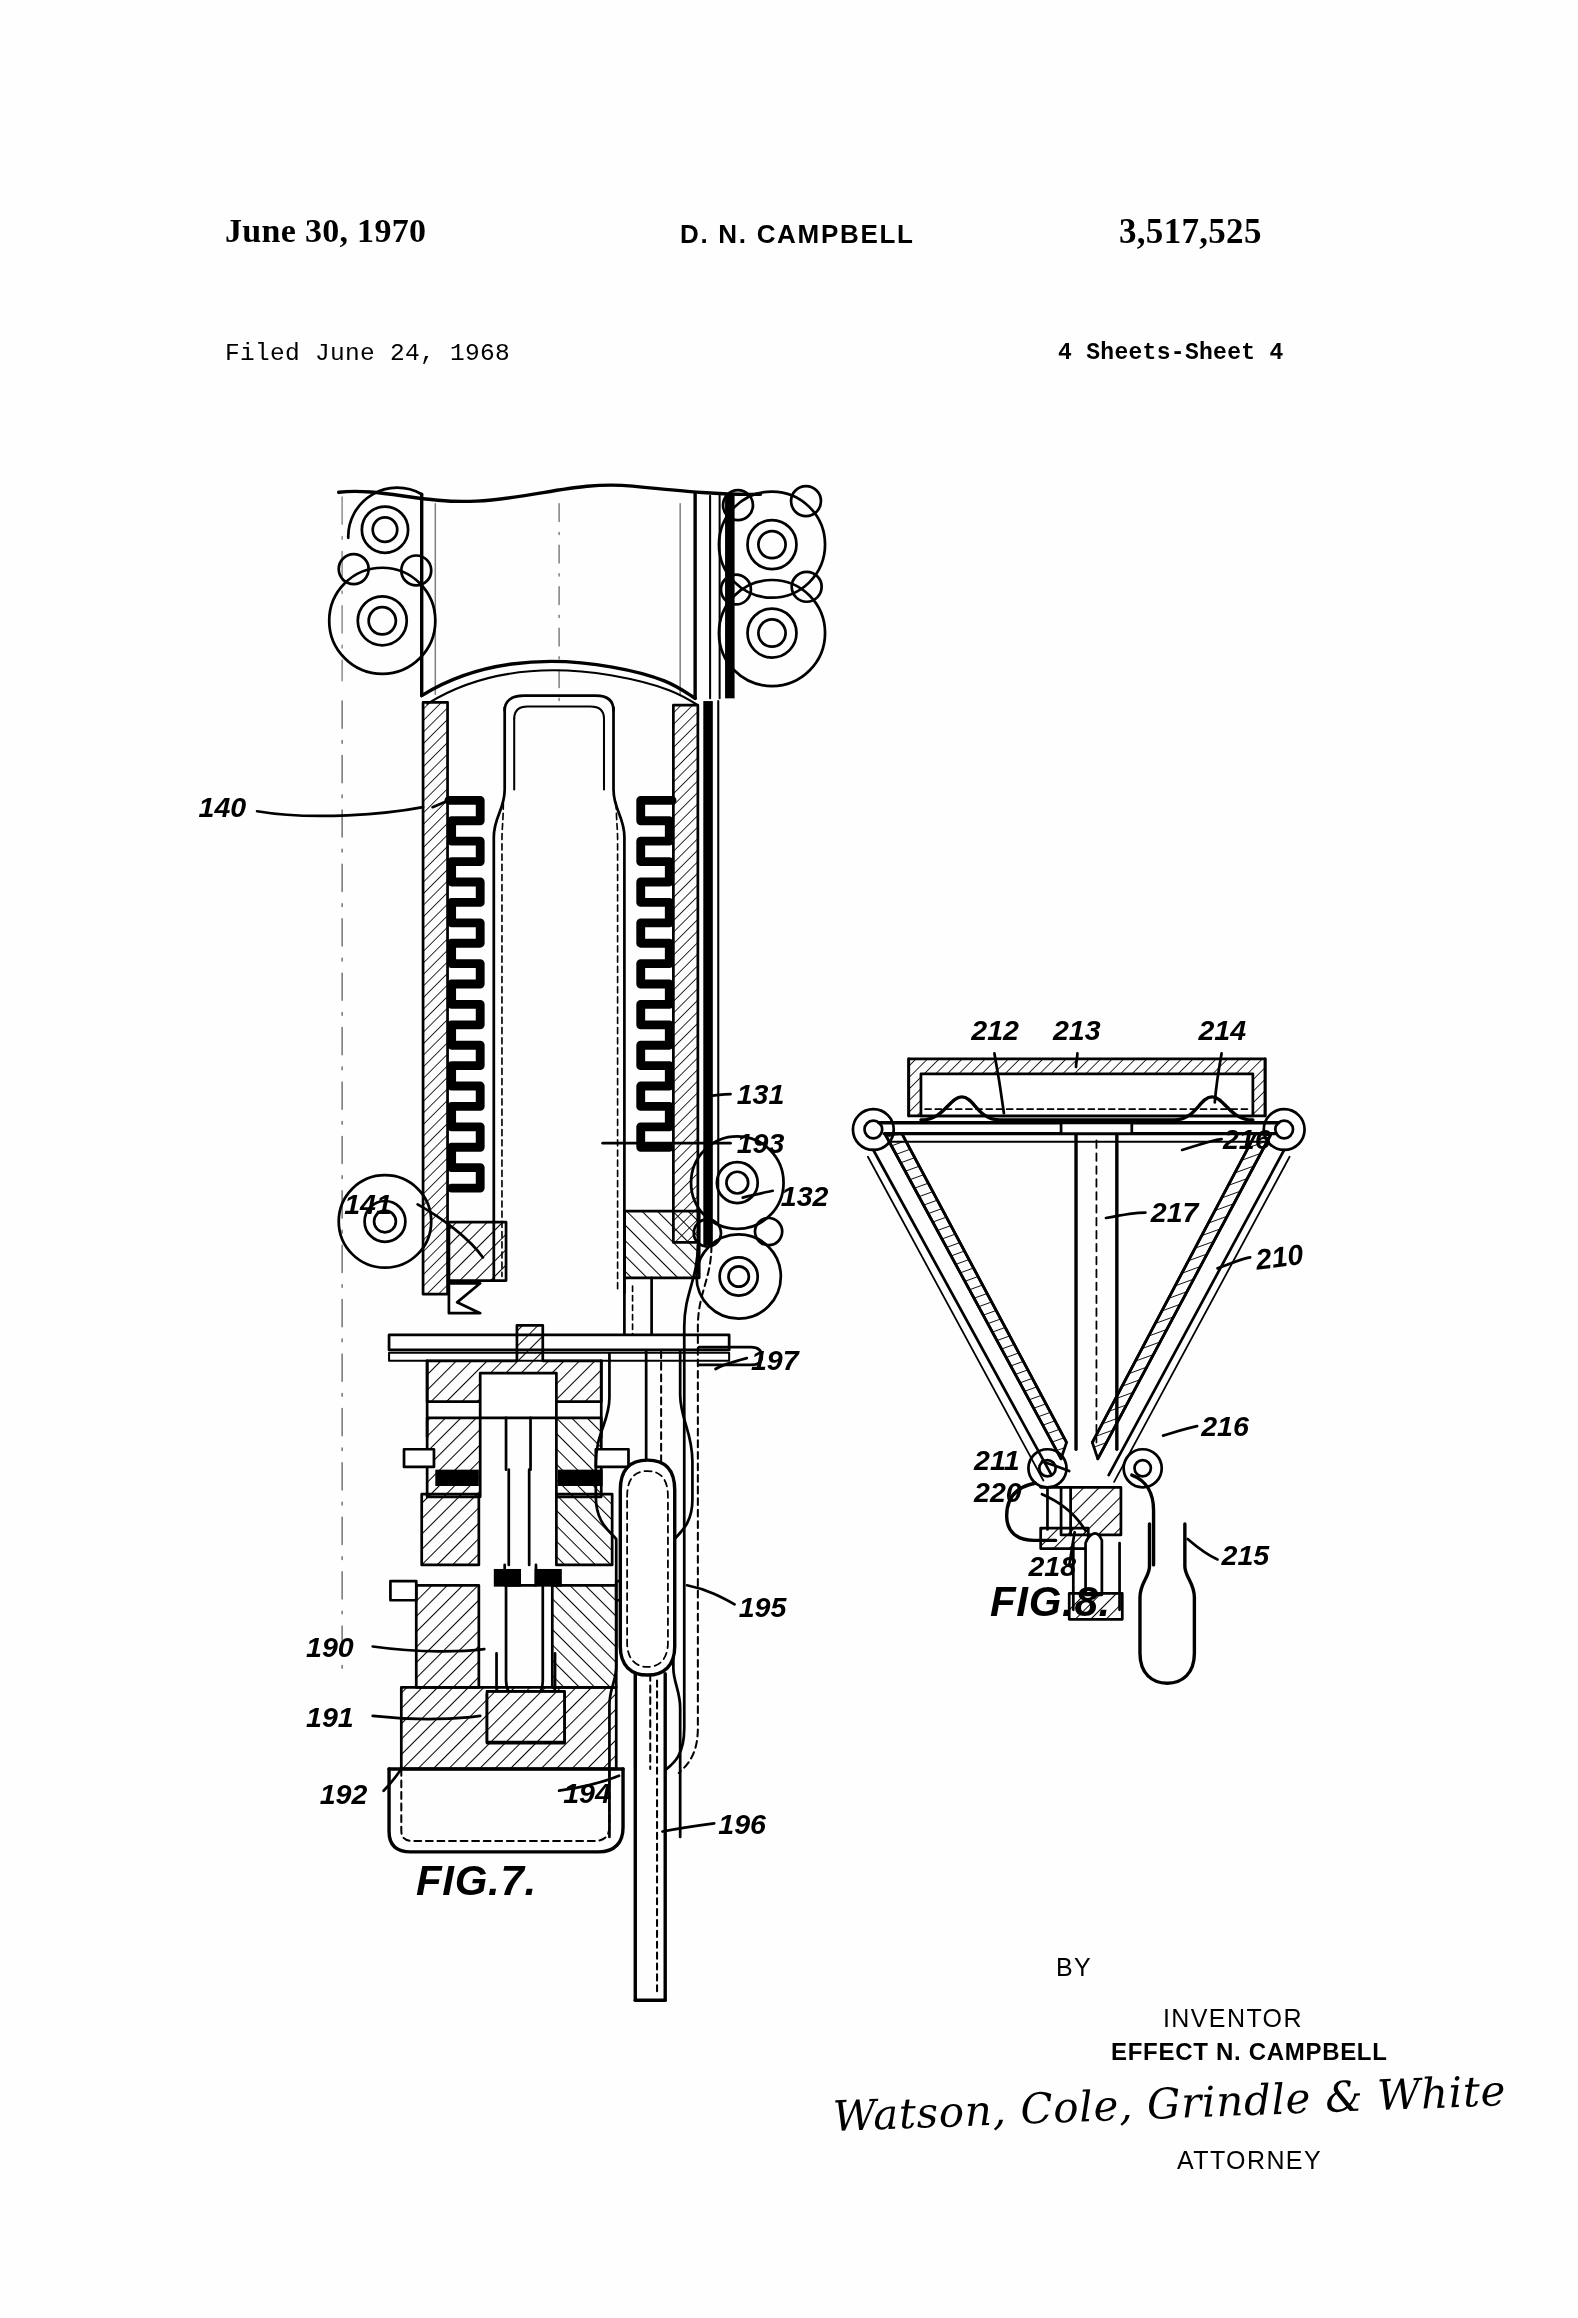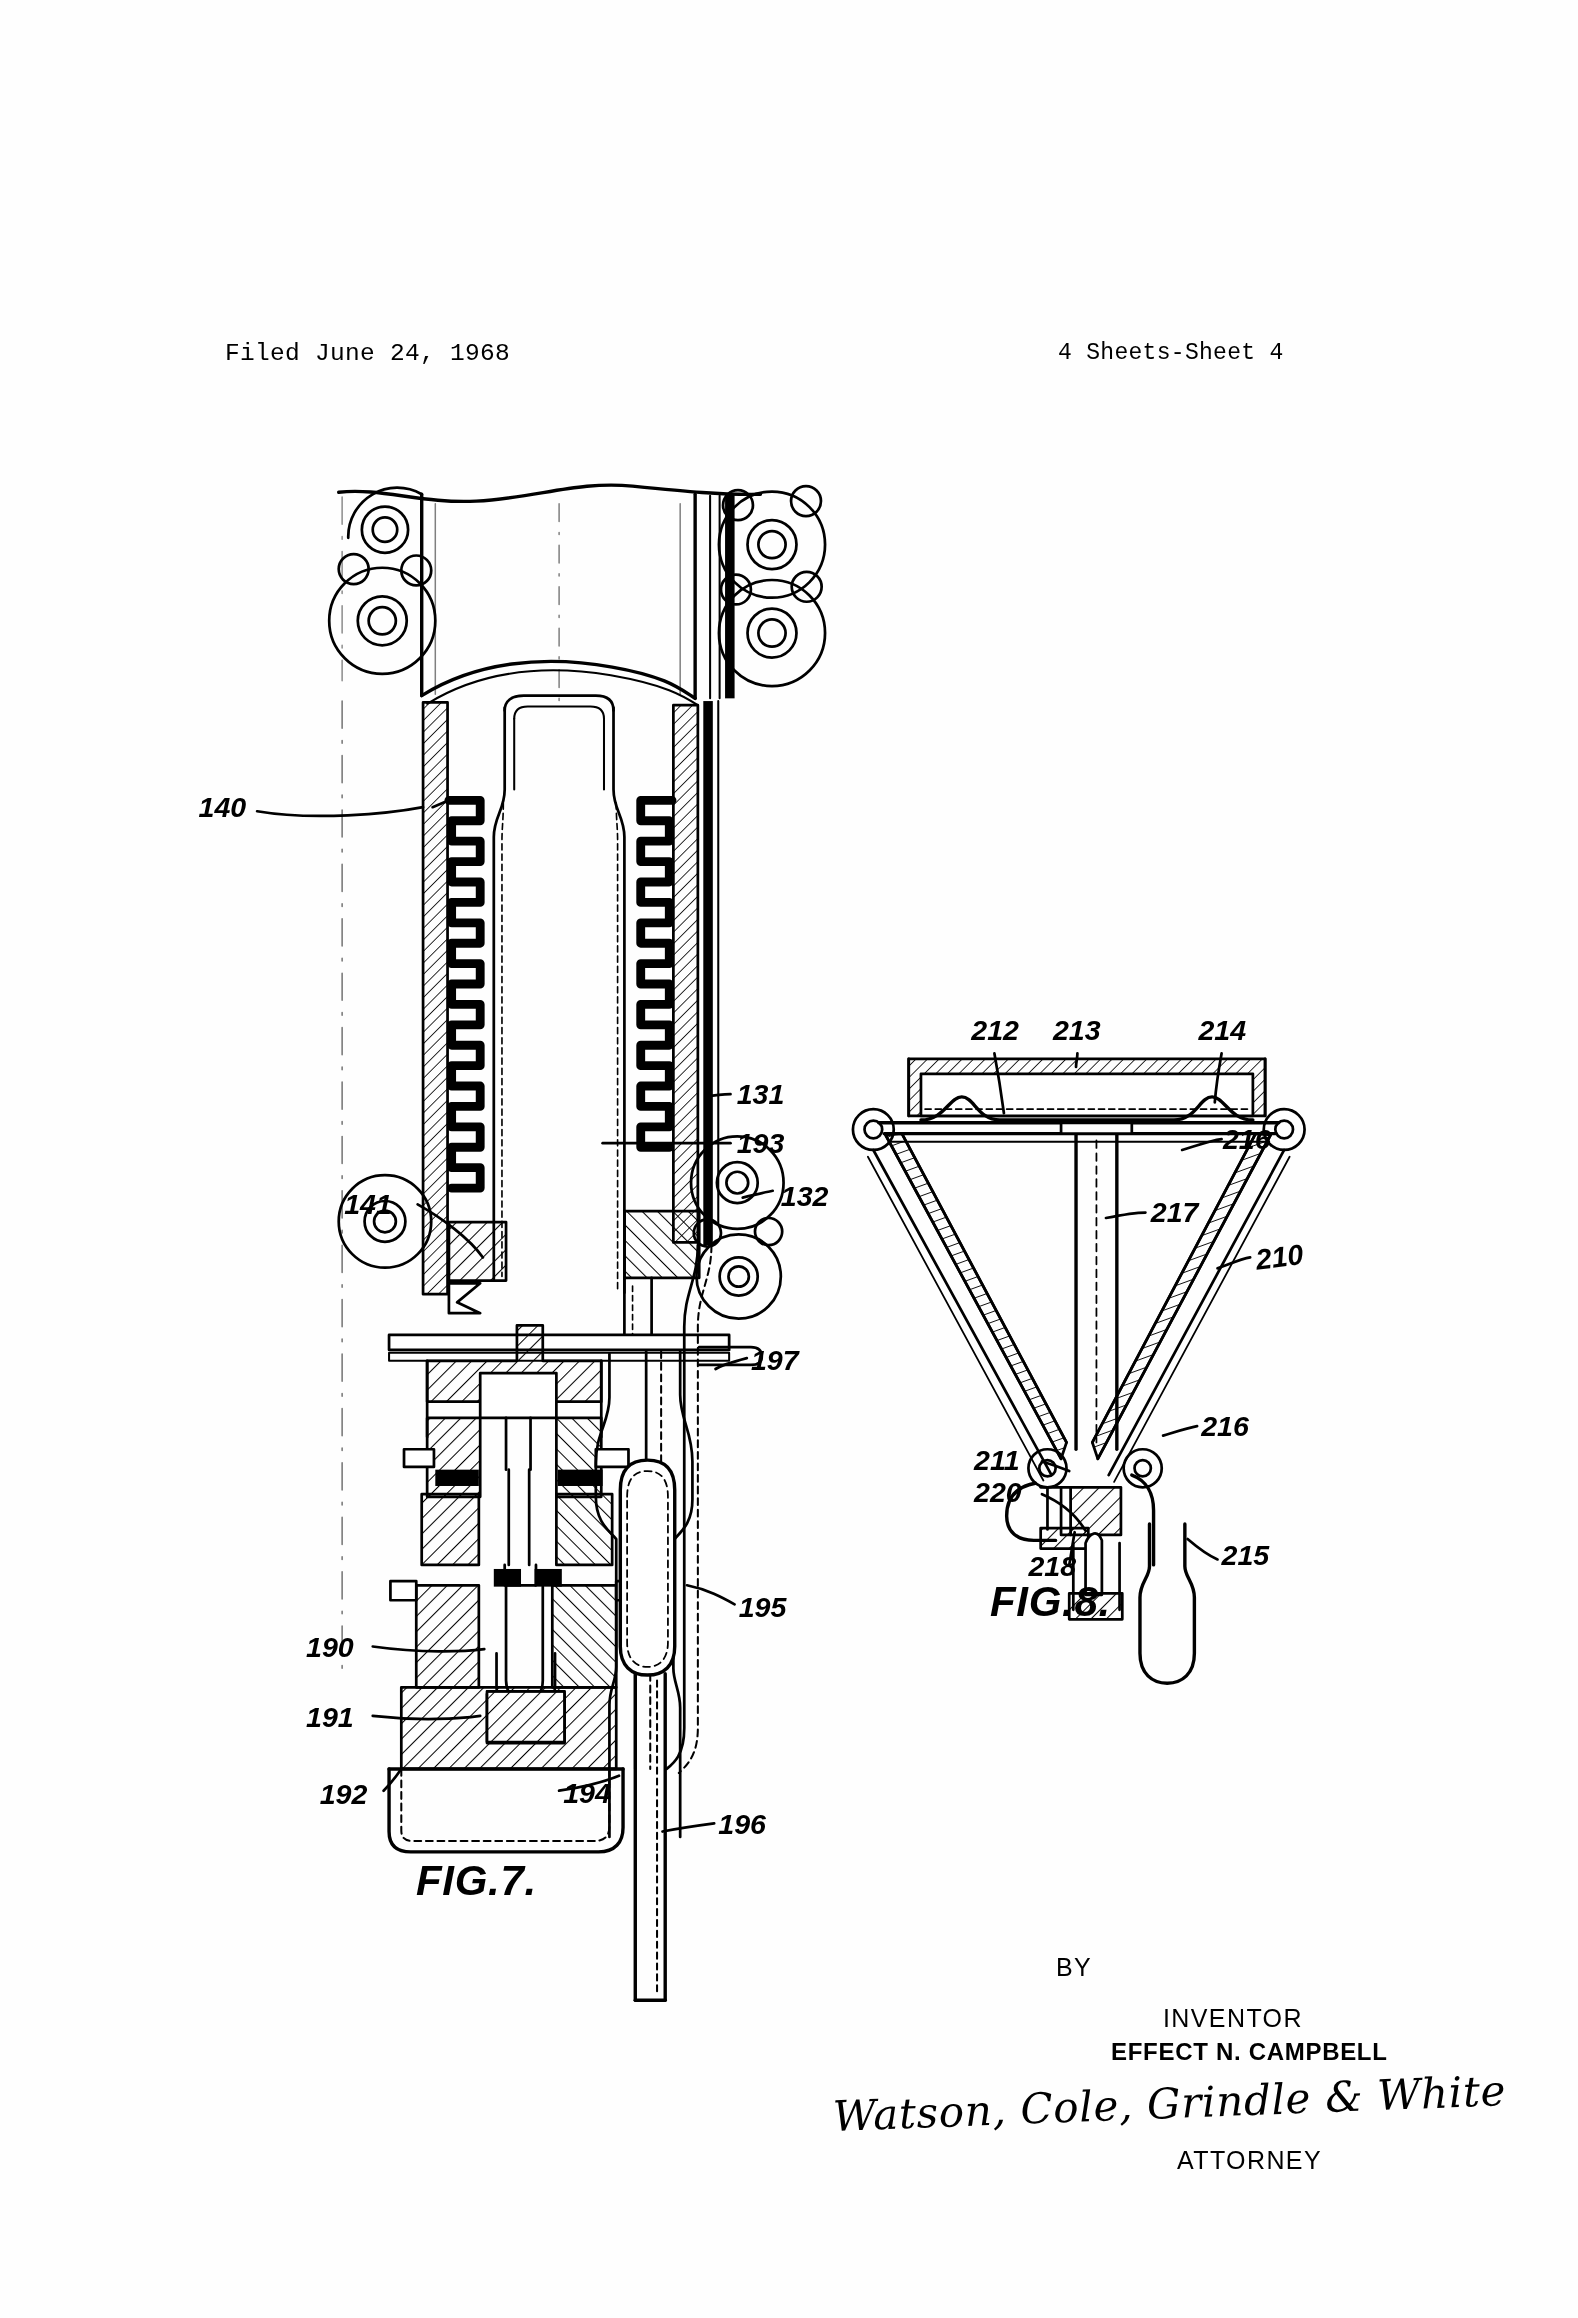--- a/index.html
+++ b/index.html
@@ -76,21 +76,21 @@
     font-family: "Liberation Mono", monospace;
     font-size: 24.5px;
     letter-spacing: 0.3px;
     white-space: nowrap;
   }
   .hdr-sheets {
     position: absolute;
     left: 1058px;
     top: 340px;
     font-family: "Liberation Mono", monospace;
-    font-weight: normal;
+    font-weight: bold;
     font-size: 23px;
     letter-spacing: 0.3px;
     white-space: nowrap;
   }
 
   
   .figures {
     position: absolute;
     left: 0;
     top: 0;
@@ -172,20 +172,25 @@
     font-style: italic;
     font-size: 42px;
     fill: #000;
   }
 </style>
 </head>
 <body>
 
 <div class="page">
 
+  <div class="hdr-row1">
+    <div class="hdr-date">June 30, 1970</div>
+    <div class="hdr-name">D. N. CAMPBELL</div>
+    <div class="hdr-patno">3,517,525</div>
+  </div>
   <div class="hdr-filed">Filed June 24, 1968</div>
   <div class="hdr-sheets">4 Sheets-Sheet 4</div>
 
   <div class="figures">
     <svg width="1578" height="2319" viewBox="0 0 2320 3408" xmlns="http://www.w3.org/2000/svg">
       <defs>
 
         <pattern id="hatch" width="16" height="16" patternUnits="userSpaceOnUse" patternTransform="rotate(45)">
           <line x1="0" y1="0" x2="0" y2="16" stroke="#000" stroke-width="3"></line>
         </pattern>

